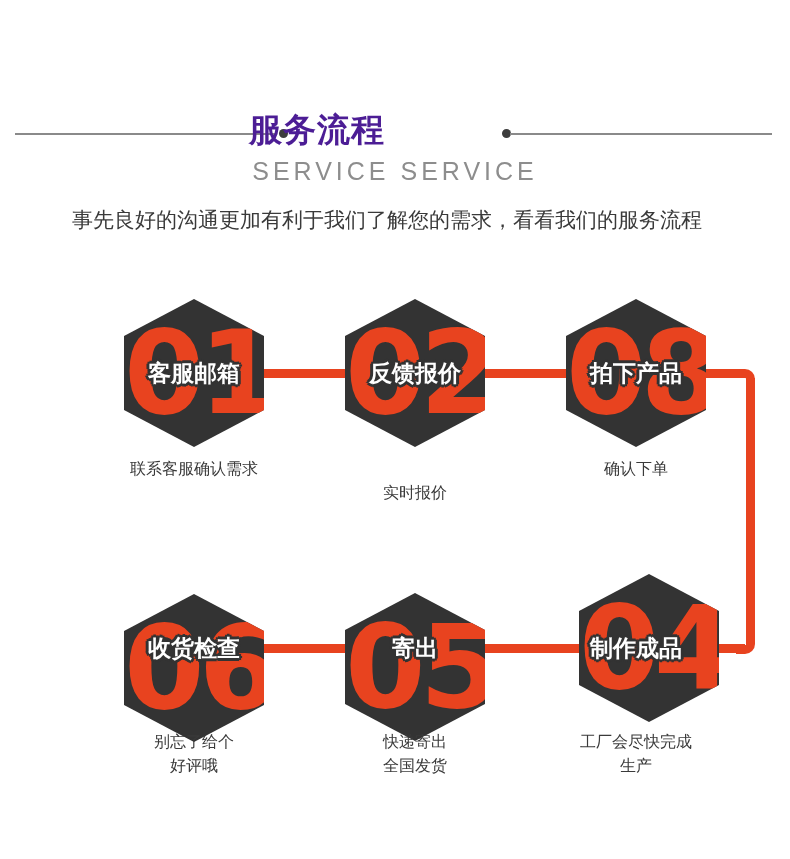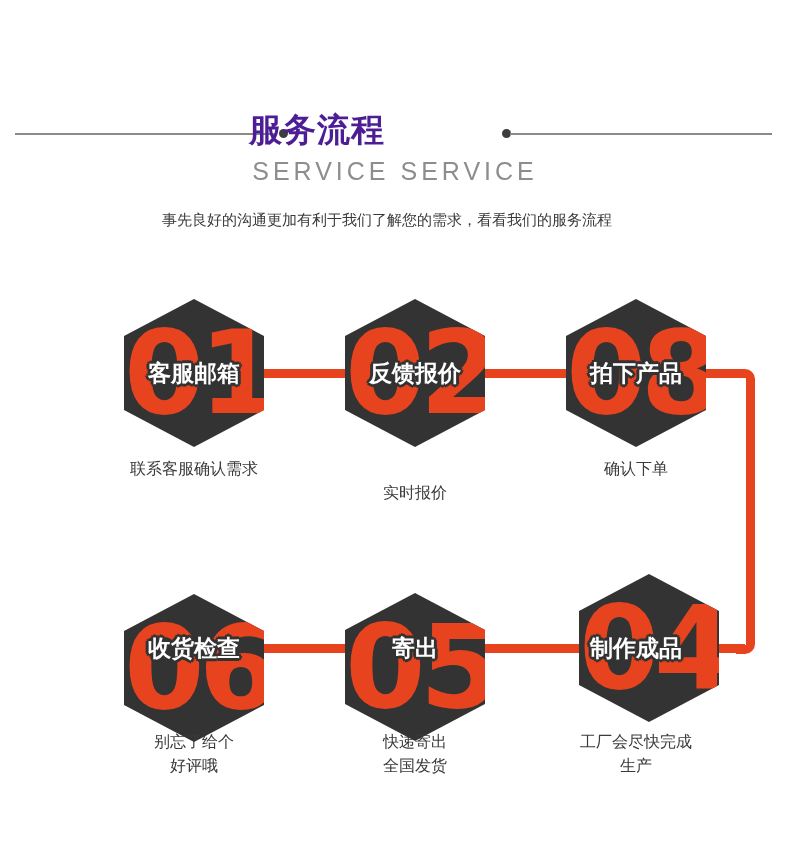--- a/index.html
+++ b/index.html
@@ -62,21 +62,21 @@
     line-height: 32px;
     font-weight: normal;
     color: #8d8d8d;
     letter-spacing: 4px;
   }
   .desc {
     position: absolute;
     left: 0;
     width: 774px;
     text-align: center;
-    font-size: 15px;
+    font-size: 21px;
     line-height: 34px;
     color: #3a3a3a;
   }
   .desc.l1 { top: 203px; }
   .desc.l2 { top: 237px; }
 
   
   .conn {
     position: absolute;
     background: #e8431f;

